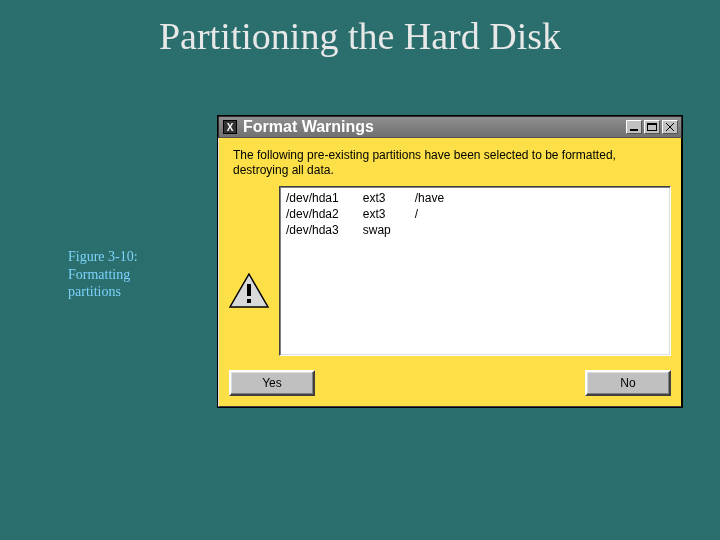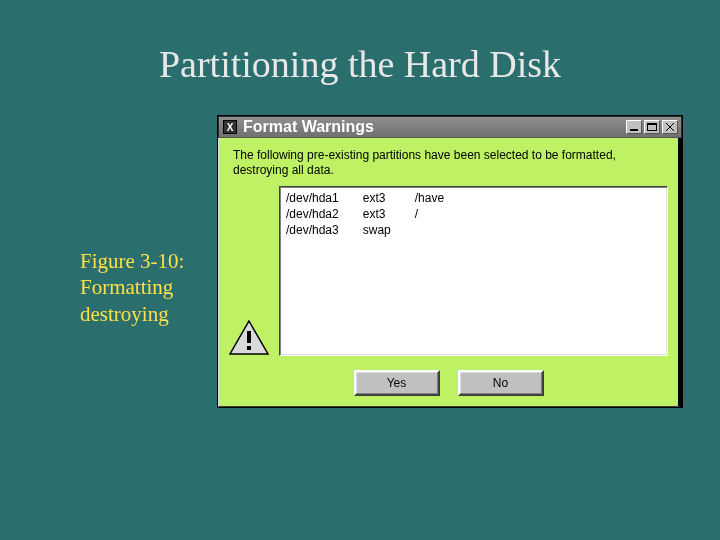--- a/index.html
+++ b/index.html
@@ -12,36 +12,36 @@
     color: #000;
     overflow: hidden;
   }
   .slide {
     position: relative;
     width: 720px;
     height: 540px;
   }
   .slide-title {
     position: absolute;
-    top: 42px;
+    top: 14px;
     left: 0;
     right: 0;
     text-align: center;
     font-size: 38px;
     color: #e8e8e8;
     white-space: nowrap;
   }
   .caption {
     position: absolute;
     top: 248px;
-    left: 80px;
+    left: 68px;
     width: 130px;
-    font-size: 21px;
+    font-size: 14px;
     line-height: 1.25;
-    color: #fde047;
+    color: #7dd3fc;
   }
 
   
   .dialog {
     position: absolute;
     top: 116px;
     left: 218px;
     width: 464px;
     font-family: Tahoma, Verdana, Arial, sans-serif;
     font-size: 12px;
@@ -117,37 +117,37 @@
   .titlebar-btn.close::after {
     content: "";
     position: absolute;
     left: 3px; right: 3px; top: 2px; bottom: 2px;
     background:
       linear-gradient(45deg, transparent 44%, #000 44%, #000 56%, transparent 56%),
       linear-gradient(-45deg, transparent 44%, #000 44%, #000 56%, transparent 56%);
   }
 
   .dialog-body {
-    background: #bef264;
+    background: #fde047;
     border-left: 1px solid #dfdfdf;
-    border-right: 4px solid #000000;
+    border-right: 1px solid #000000;
     border-bottom: 1px solid #404040;
     padding: 8px 10px 10px 10px;
     box-sizing: border-box;
   }
   .msg {
     color: #000;
     font-size: 12px;
     line-height: 1.25;
     margin: 2px 4px 8px 4px;
   }
 
   .main-row {
     display: flex;
-    align-items: flex-end;
+    align-items: center;
     gap: 10px;
   }
   .warning-icon {
     flex: 0 0 auto;
     margin-top: 40px;
     width: 40px;
     height: 36px;
     position: relative;
   }
   .warning-icon svg {
@@ -180,21 +180,21 @@
 
   .msg2 {
     color: #000;
     font-size: 12px;
     line-height: 1.35;
     margin: 10px 4px 0 4px;
   }
 
   .buttons {
     display: flex;
-    justify-content: center;
+    justify-content: space-between;
     gap: 18px;
     margin-top: 14px;
   }
   .btn {
     min-width: 86px;
     height: 26px;
     background: #c0c0c0;
     border-top: 2px solid #ffffff;
     border-left: 2px solid #ffffff;
     border-right: 2px solid #404040;
@@ -210,21 +210,21 @@
 </head>
 <body>
 
 <div class="slide">
 
   <div class="slide-title">Partitioning the Hard Disk</div>
 
   <div class="caption">
     <span>Figure 3-10:</span><br>
     <span>Formatting</span><br>
-    <span>destroying</span>
+    <span>partitions</span>
   </div>
 
   <div class="dialog">
     <div class="titlebar">
       <span class="appicon">X</span>
       <span class="title-text">Format Warnings</span>
       <span class="title-controls">
         <span class="titlebar-btn min"></span>
         <span class="titlebar-btn max"></span>
         <span class="titlebar-btn close"></span>

